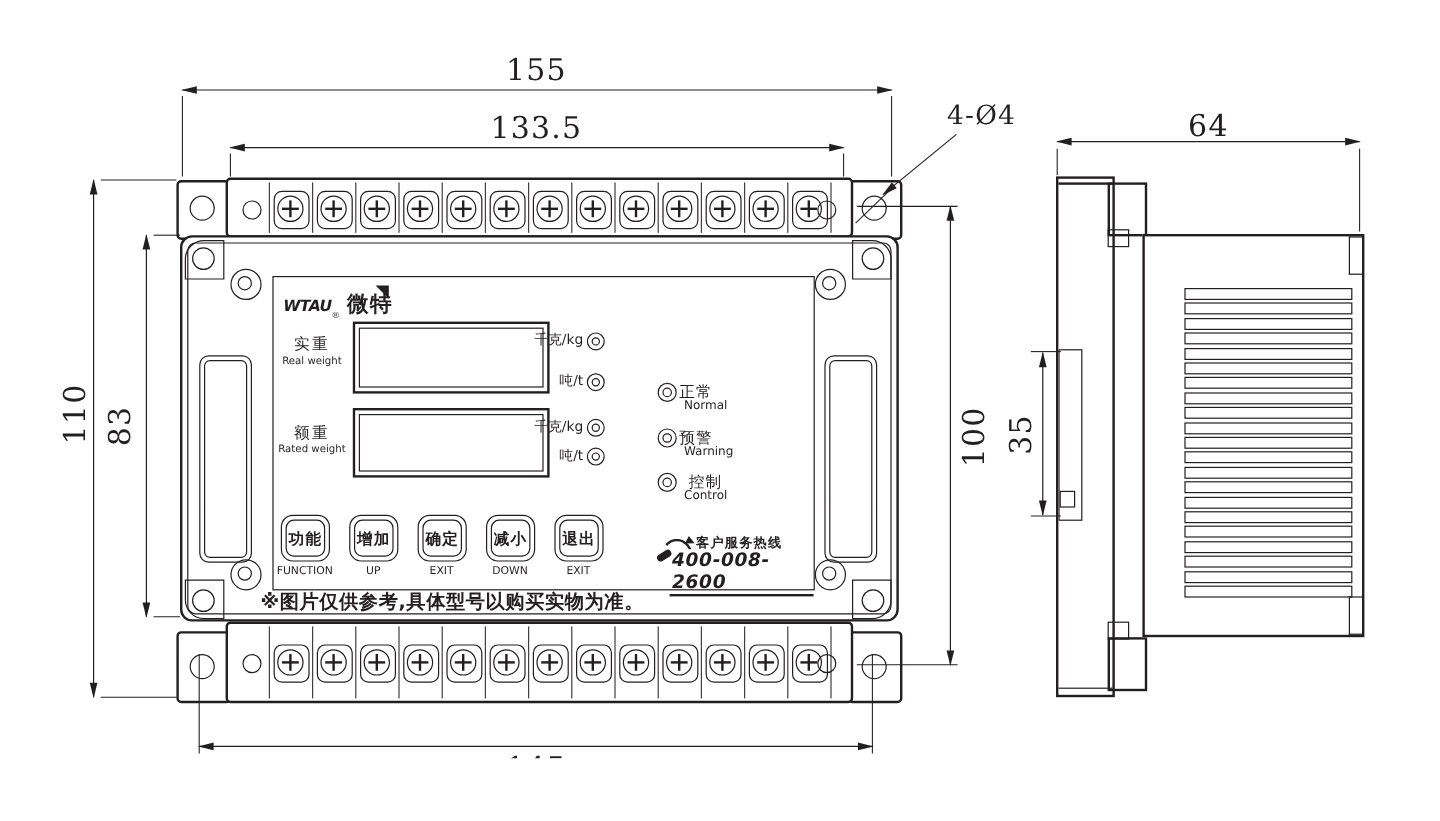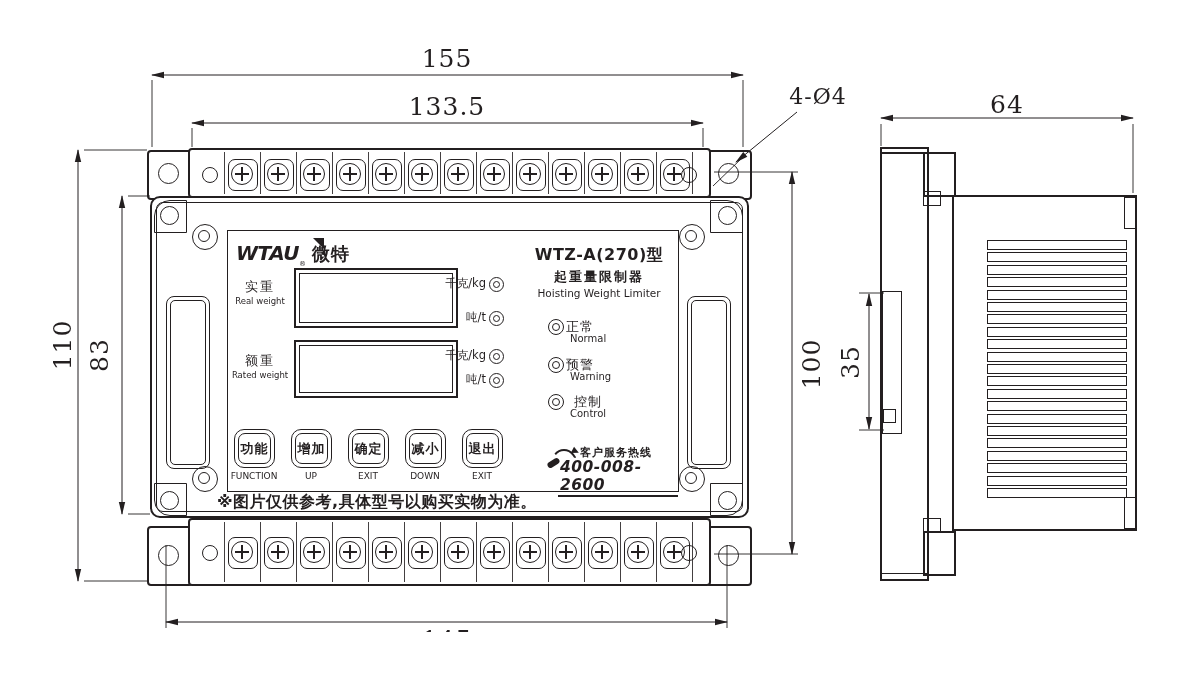--- a/index.html
+++ b/index.html
@@ -31,21 +31,21 @@
   .case{border-radius:10px;}
   .case-inner{position:absolute;left:4px;top:4px;right:4px;bottom:4px;border:1px solid var(--line);border-radius:7px;}
   .corner{position:absolute;width:31px;height:31px;border:1.5px solid var(--line);}
   .corner .hole{position:absolute;width:17px;height:17px;border:1.5px solid var(--line);border-radius:50%;left:5px;top:5px;}
   .dscrew{position:absolute;width:24px;height:24px;border:1.6px solid var(--line);border-radius:50%;}
   .dscrew:after{content:"";position:absolute;left:5px;top:5px;width:10px;height:10px;border:1.6px solid var(--line);border-radius:50%;}
   .slot{position:absolute;width:42px;height:171px;border:1.6px solid var(--line);border-radius:8px;}
   .slot:after{content:"";position:absolute;left:3px;top:3px;right:3px;bottom:3px;border:1px solid var(--line);border-radius:5px;}
   .panel{border:1.5px solid var(--line);background:#fff;}
   
-  .logo-en{font-size:20px;font-weight:900;font-style:italic;letter-spacing:-.5px;}
+  .logo-en{font-size:13px;font-weight:900;font-style:italic;letter-spacing:-.5px;}
   .logo-reg{font-size:7px;vertical-align:-6px;}
   .logo-cn{font-size:18px;font-weight:bold;margin-left:6px;letter-spacing:1px;}
   .logo-flag{position:absolute;left:77px;top:-3px;width:0;height:0;border-top:11px solid var(--line);border-left:11px solid transparent;}
   .t-model{font-size:16px;font-weight:bold;letter-spacing:.5px;}
   .t-cn{font-size:13px;font-weight:bold;letter-spacing:2px;}
   .t-en{font-size:10.5px;}
   .dlabel-cn{font-size:13px;letter-spacing:2px;}
   .dlabel-en{font-size:8.5px;}
   .display{position:absolute;width:160px;border:2px solid var(--line);}
   .display:after{content:"";position:absolute;left:3px;top:3px;right:3px;bottom:3px;border:1px solid var(--line);}
@@ -363,25 +363,20 @@
     <div class="slot" style="left:166px;top:296px;"></div>
     <div class="slot" style="left:687px;top:296px;"></div>
 
     <div class="abs panel" style="left:227px;top:230px;width:450px;height:260px;">
 
       <div class="abs" style="left:8px;top:10px;height:24px;">
         <span class="logo-en">WTAU</span><span class="logo-reg">®</span><span class="logo-cn">微特</span>
         <span class="logo-flag"></span>
       </div>
 
-      <div class="abs" style="left:295px;top:14px;width:152px;text-align:center;">
-        <div class="t-model">WTZ-A(270)型</div>
-        <div class="t-cn" style="margin-top:2px;">起重量限制器</div>
-        <div class="t-en" style="margin-top:1px;">Hoisting Weight Limiter</div>
-      </div>
 
       <div class="abs" style="left:2px;top:47px;width:60px;text-align:center;">
         <div class="dlabel-cn">实重</div>
         <div class="dlabel-en">Real weight</div>
       </div>
       <div class="display" style="left:66px;top:37px;height:56px;"></div>
       <div class="unit" style="left:180px;top:45px;">千克/kg</div>
       <div class="uled" style="left:261px;top:46px;"></div>
       <div class="unit" style="left:180px;top:79px;">吨/t</div>
       <div class="uled" style="left:261px;top:80px;"></div>

